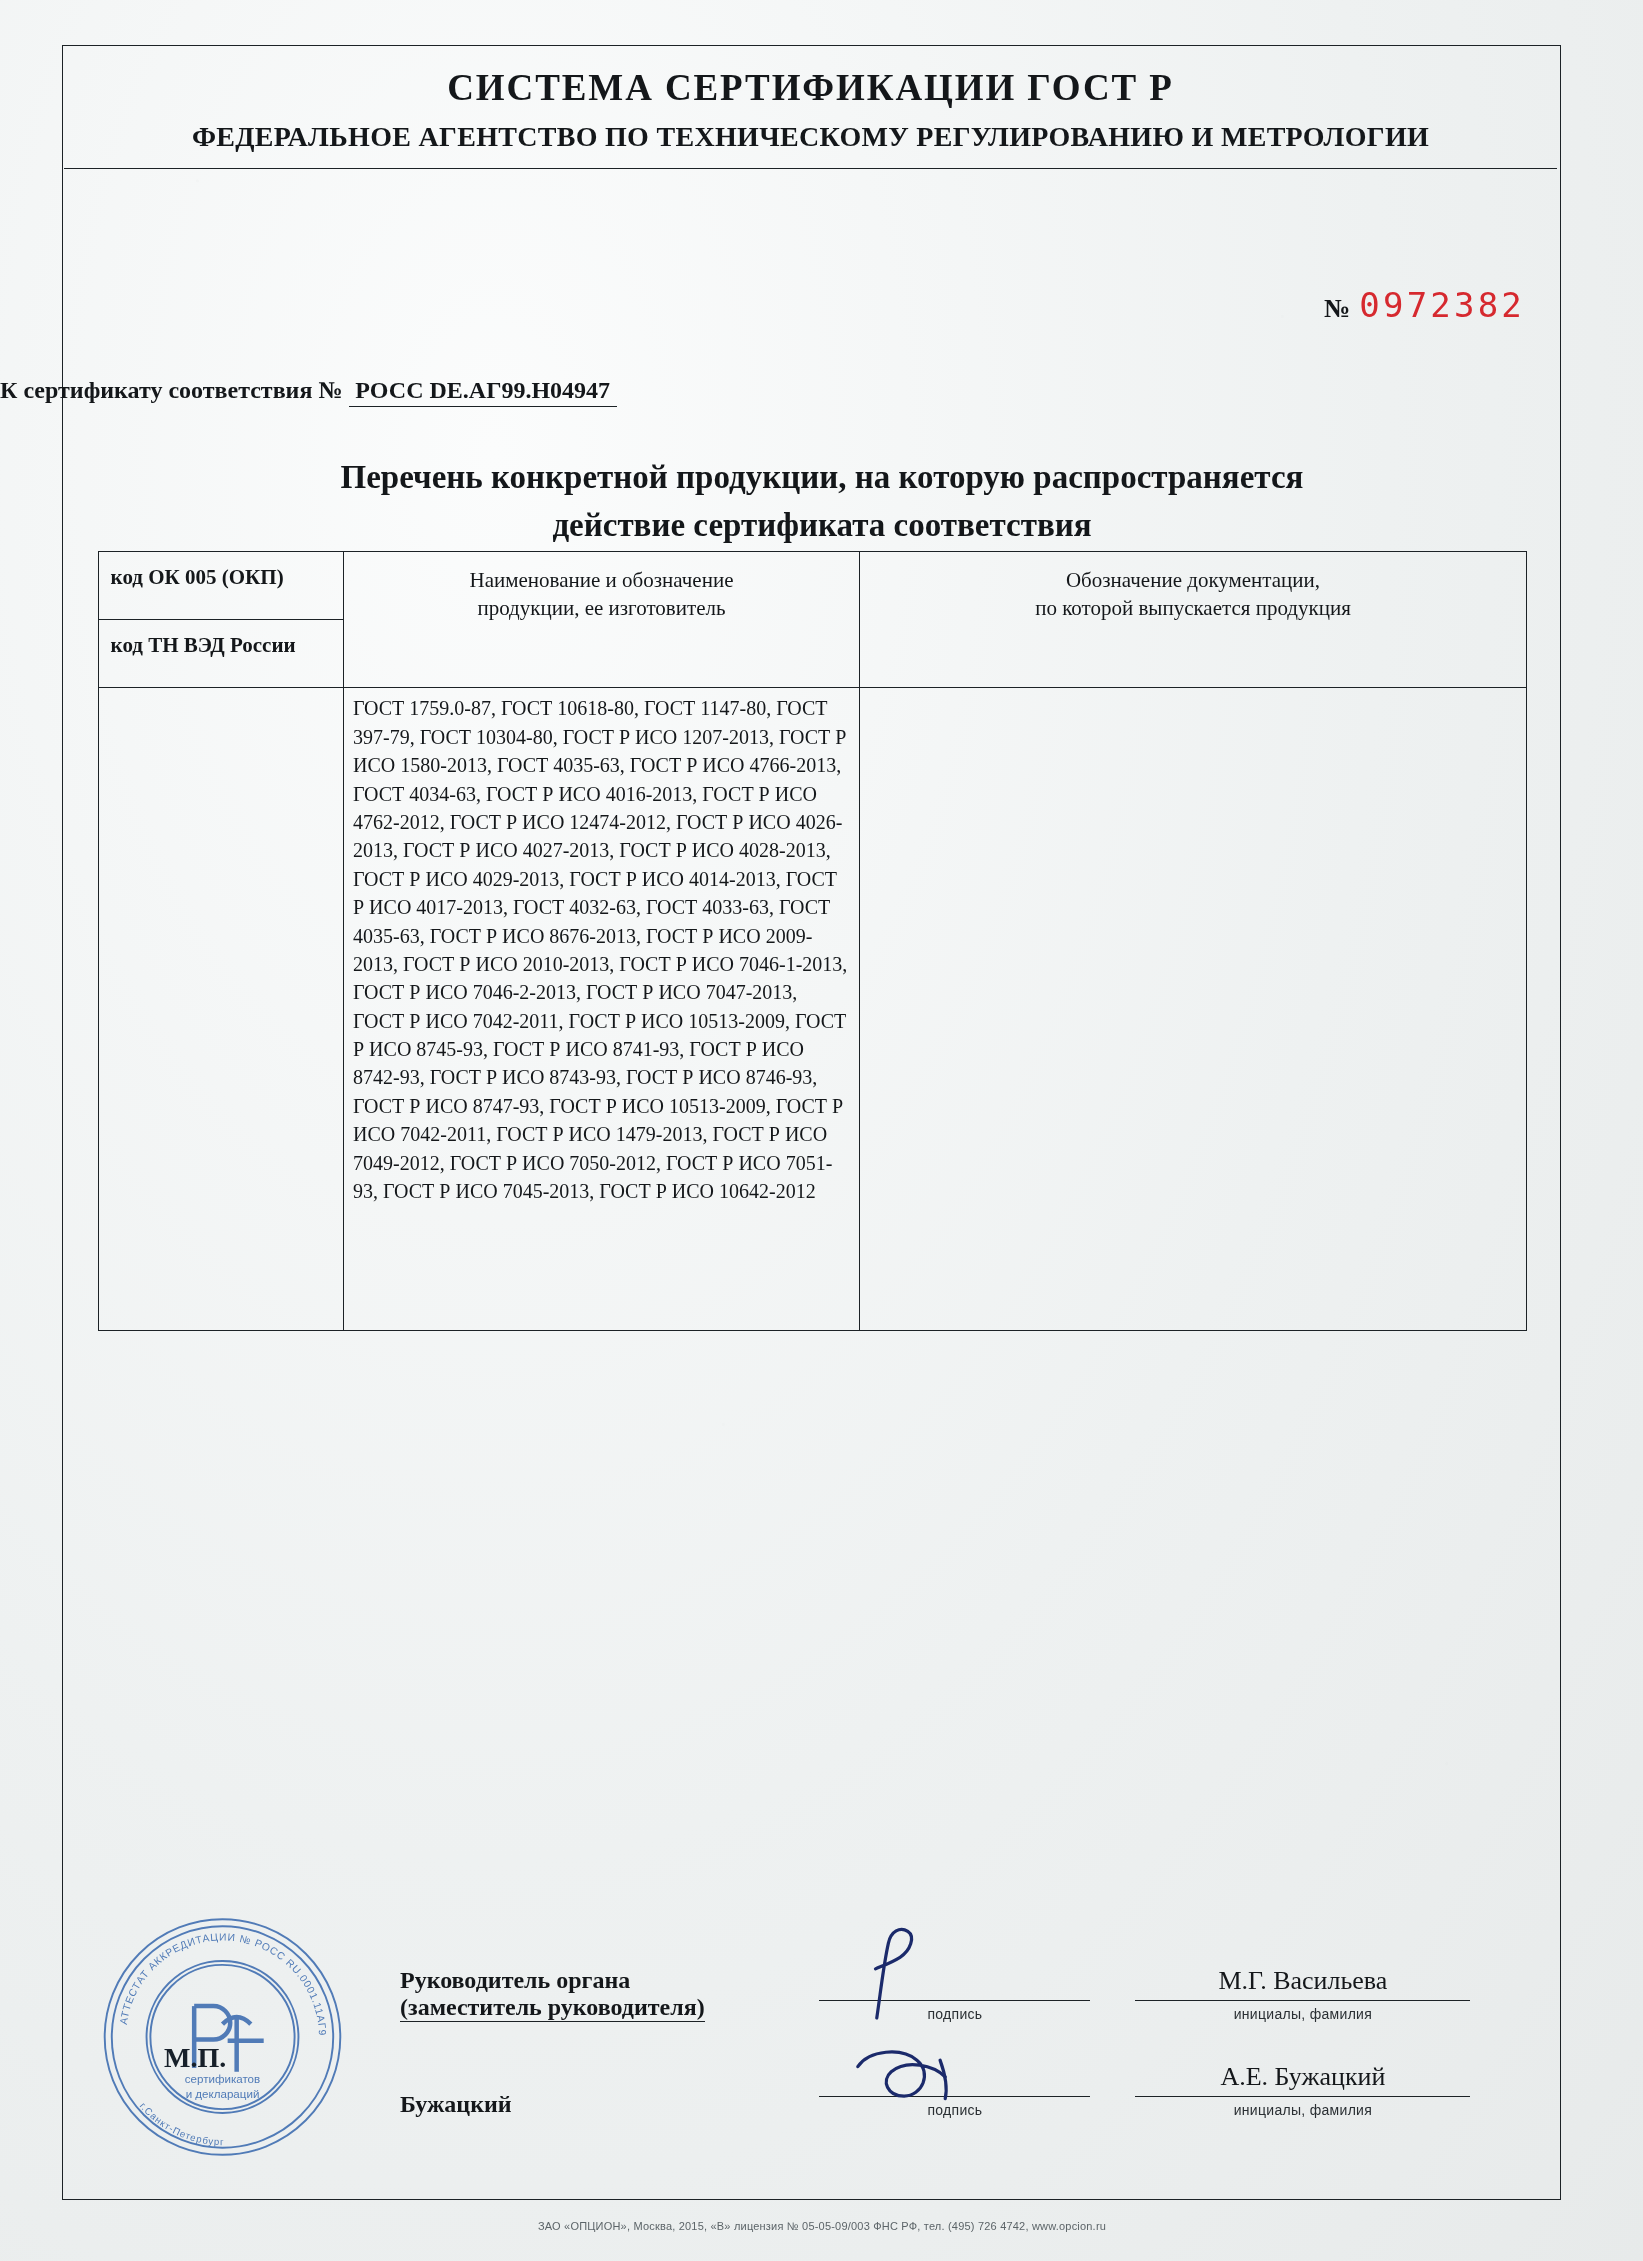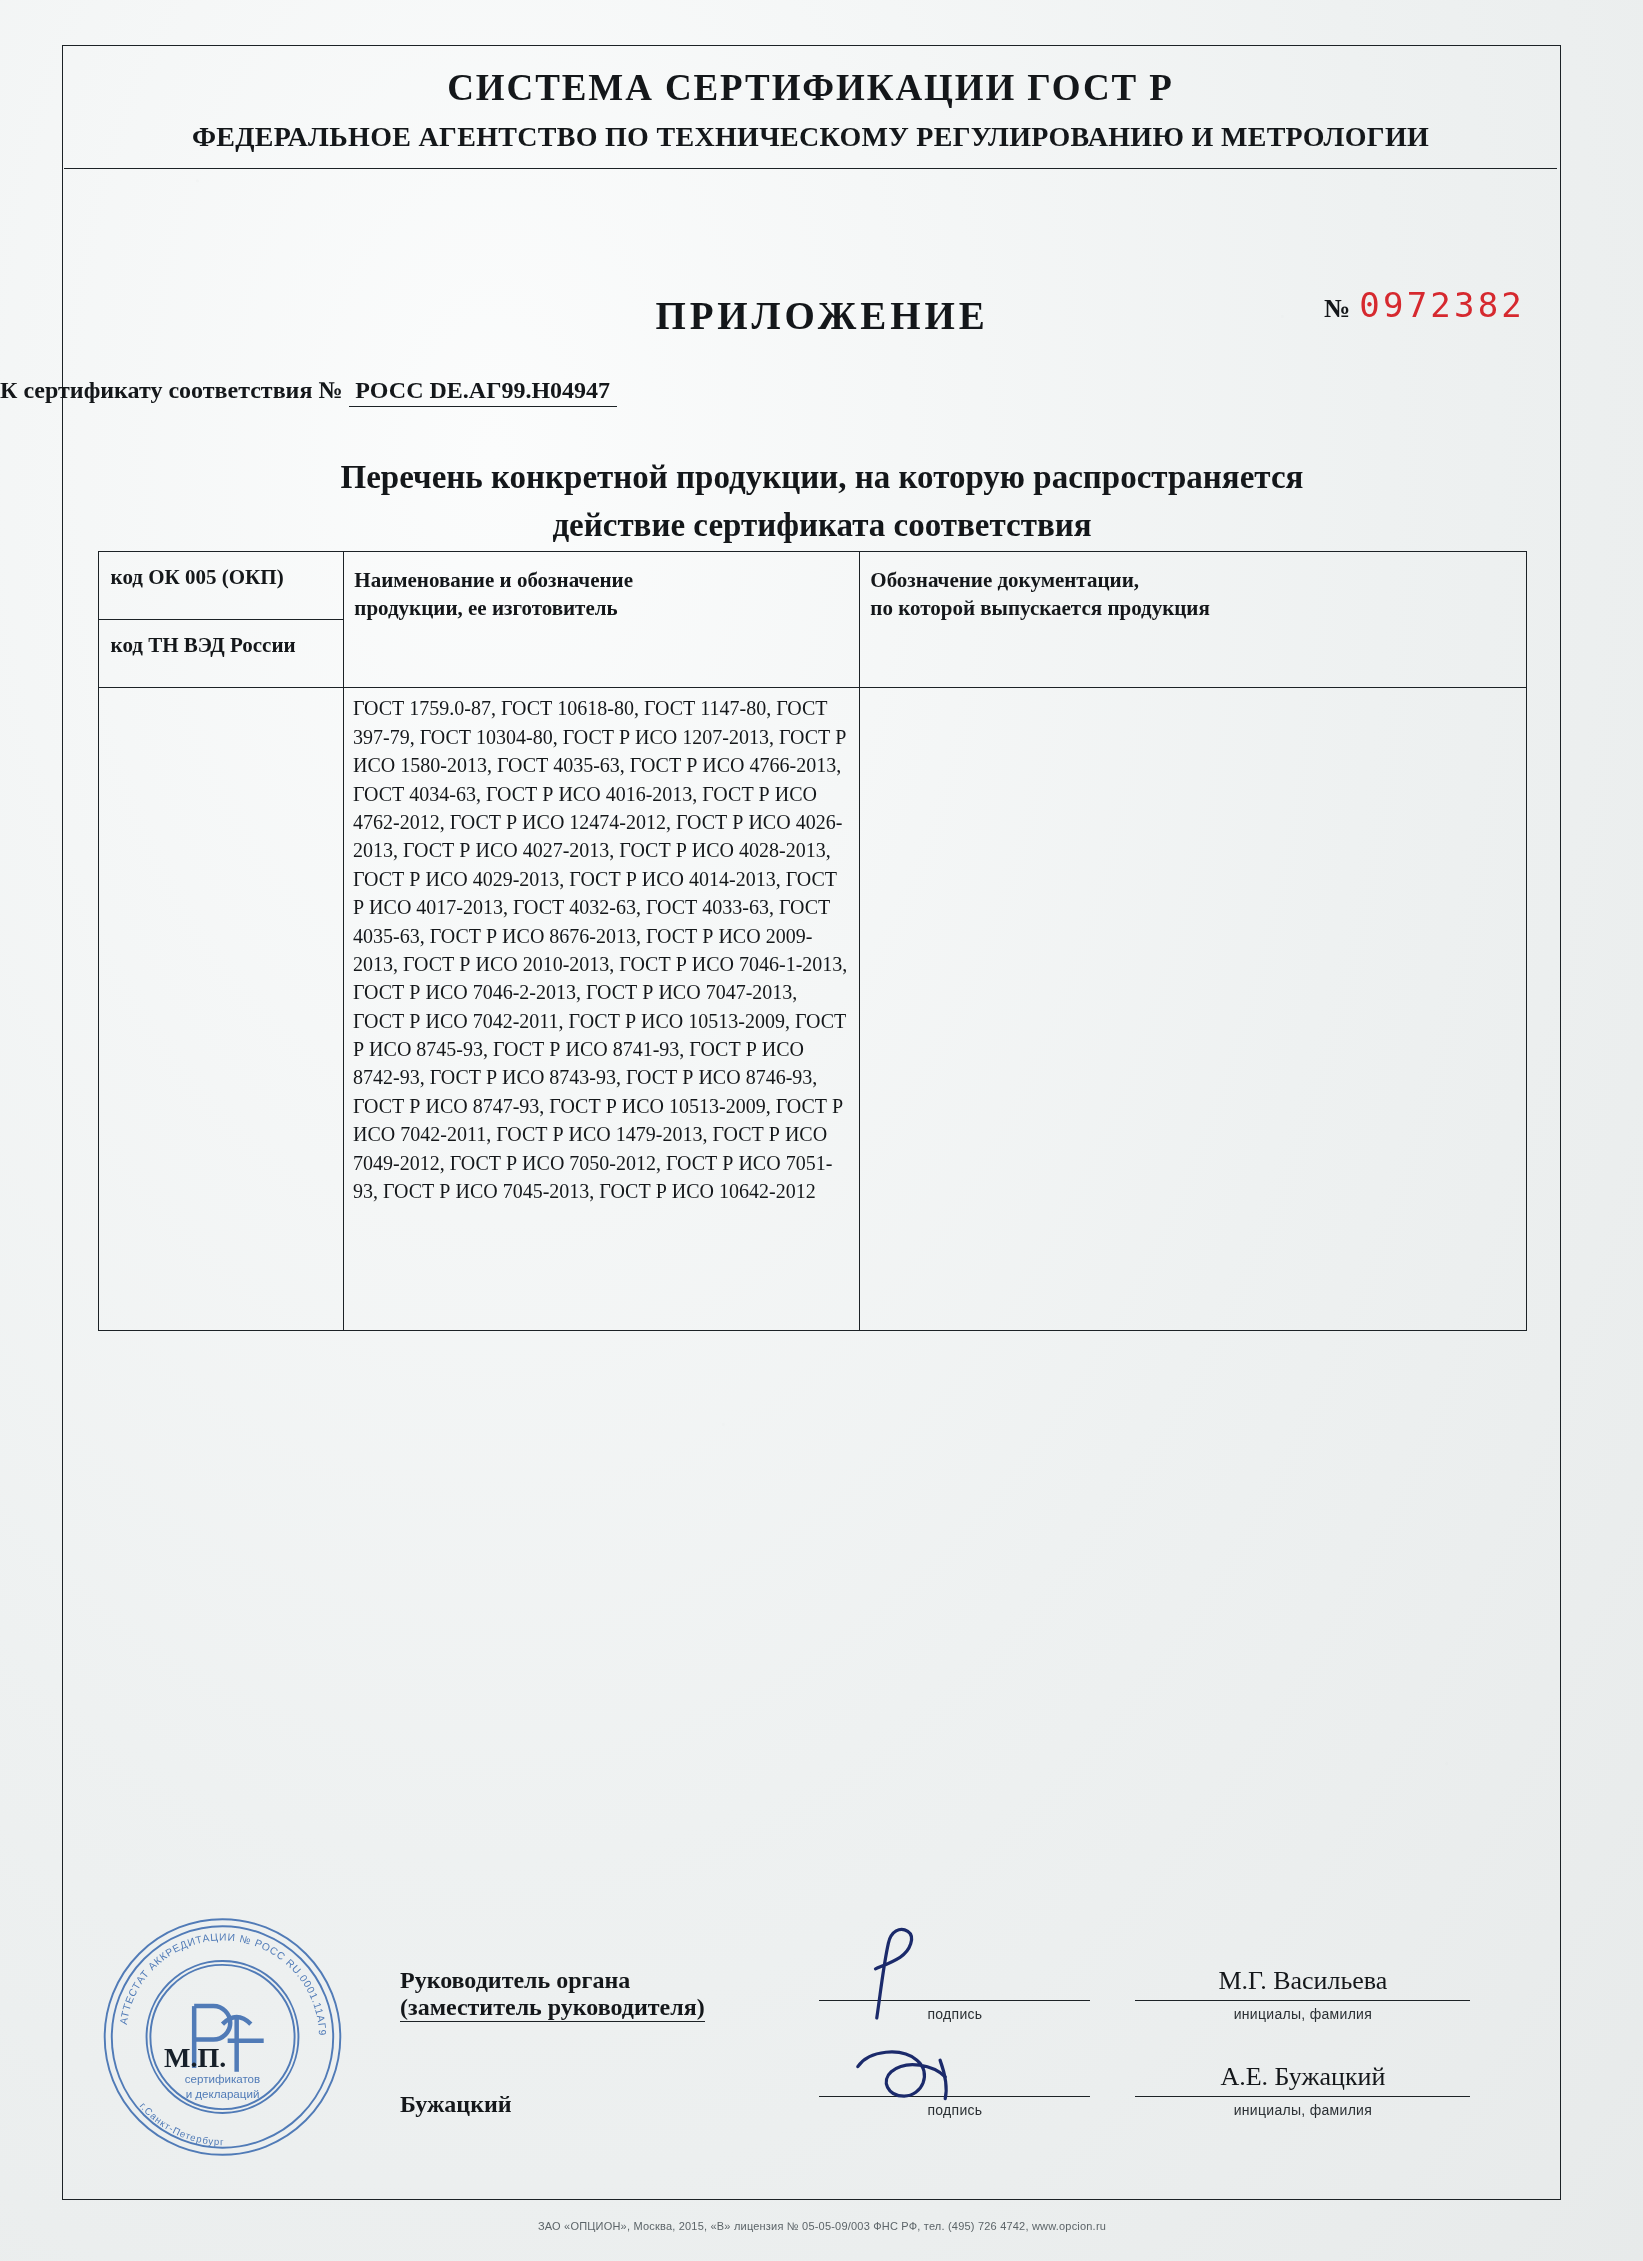--- a/index.html
+++ b/index.html
@@ -131,23 +131,23 @@
     top: 551px;
     width: 1428px;
     border-collapse: collapse;
     table-layout: fixed;
   }
   .tbl td, .tbl th {
     border: 1.3px solid #1c2226;
     vertical-align: top;
   }
   .th-cell {
-    text-align: left;
+    text-align: center;
     font-size: 21px;
-    font-weight: bold;
+    font-weight: normal;
     line-height: 1.35;
     padding: 14px 10.3px;
     vertical-align: middle;
   }
   .okp-cell {
     font-size: 21px;
     font-weight: bold;
     padding: 13px 11.6px;
     height: 41px;
   }
@@ -254,21 +254,20 @@
   <div class="header-block">
     <div class="title-main">СИСТЕМА СЕРТИФИКАЦИИ ГОСТ Р</div>
     <div class="title-sub">ФЕДЕРАЛЬНОЕ АГЕНТСТВО ПО ТЕХНИЧЕСКОМУ РЕГУЛИРОВАНИЮ И МЕТРОЛОГИИ</div>
   </div>
 
   <div class="num-row">
     <span class="num-label">№</span>
     <span class="num-value">0972382</span>
   </div>
 
-  <div class="doc-title">ПРИЛОЖЕНИЕ</div>
 
   <div class="cert-line">
     <span>К сертификату соответствия №</span><span class="cert-no">РОСС DE.АГ99.Н04947</span>
   </div>
 
   <div class="purpose">
     <div>Перечень конкретной продукции,  на которую распространяется</div>
     <div>действие сертификата соответствия</div>
   </div>
 

